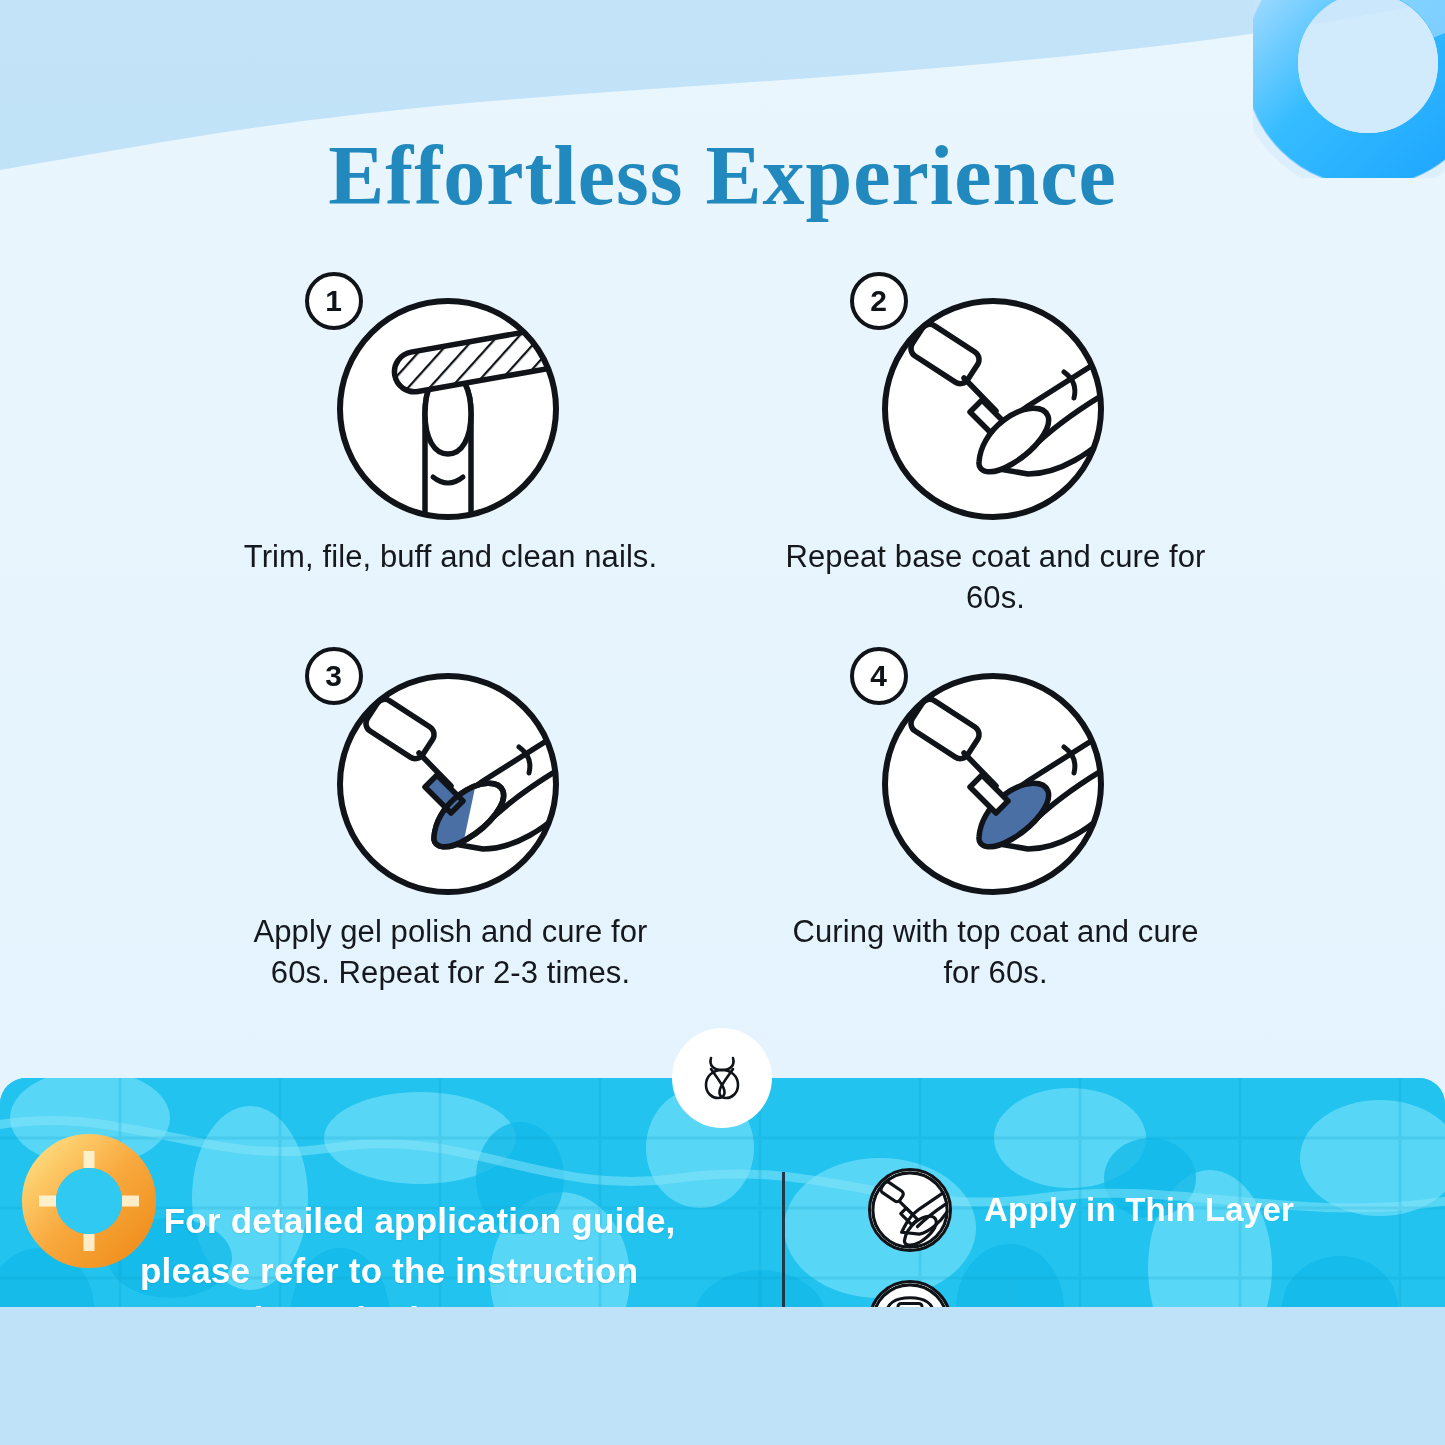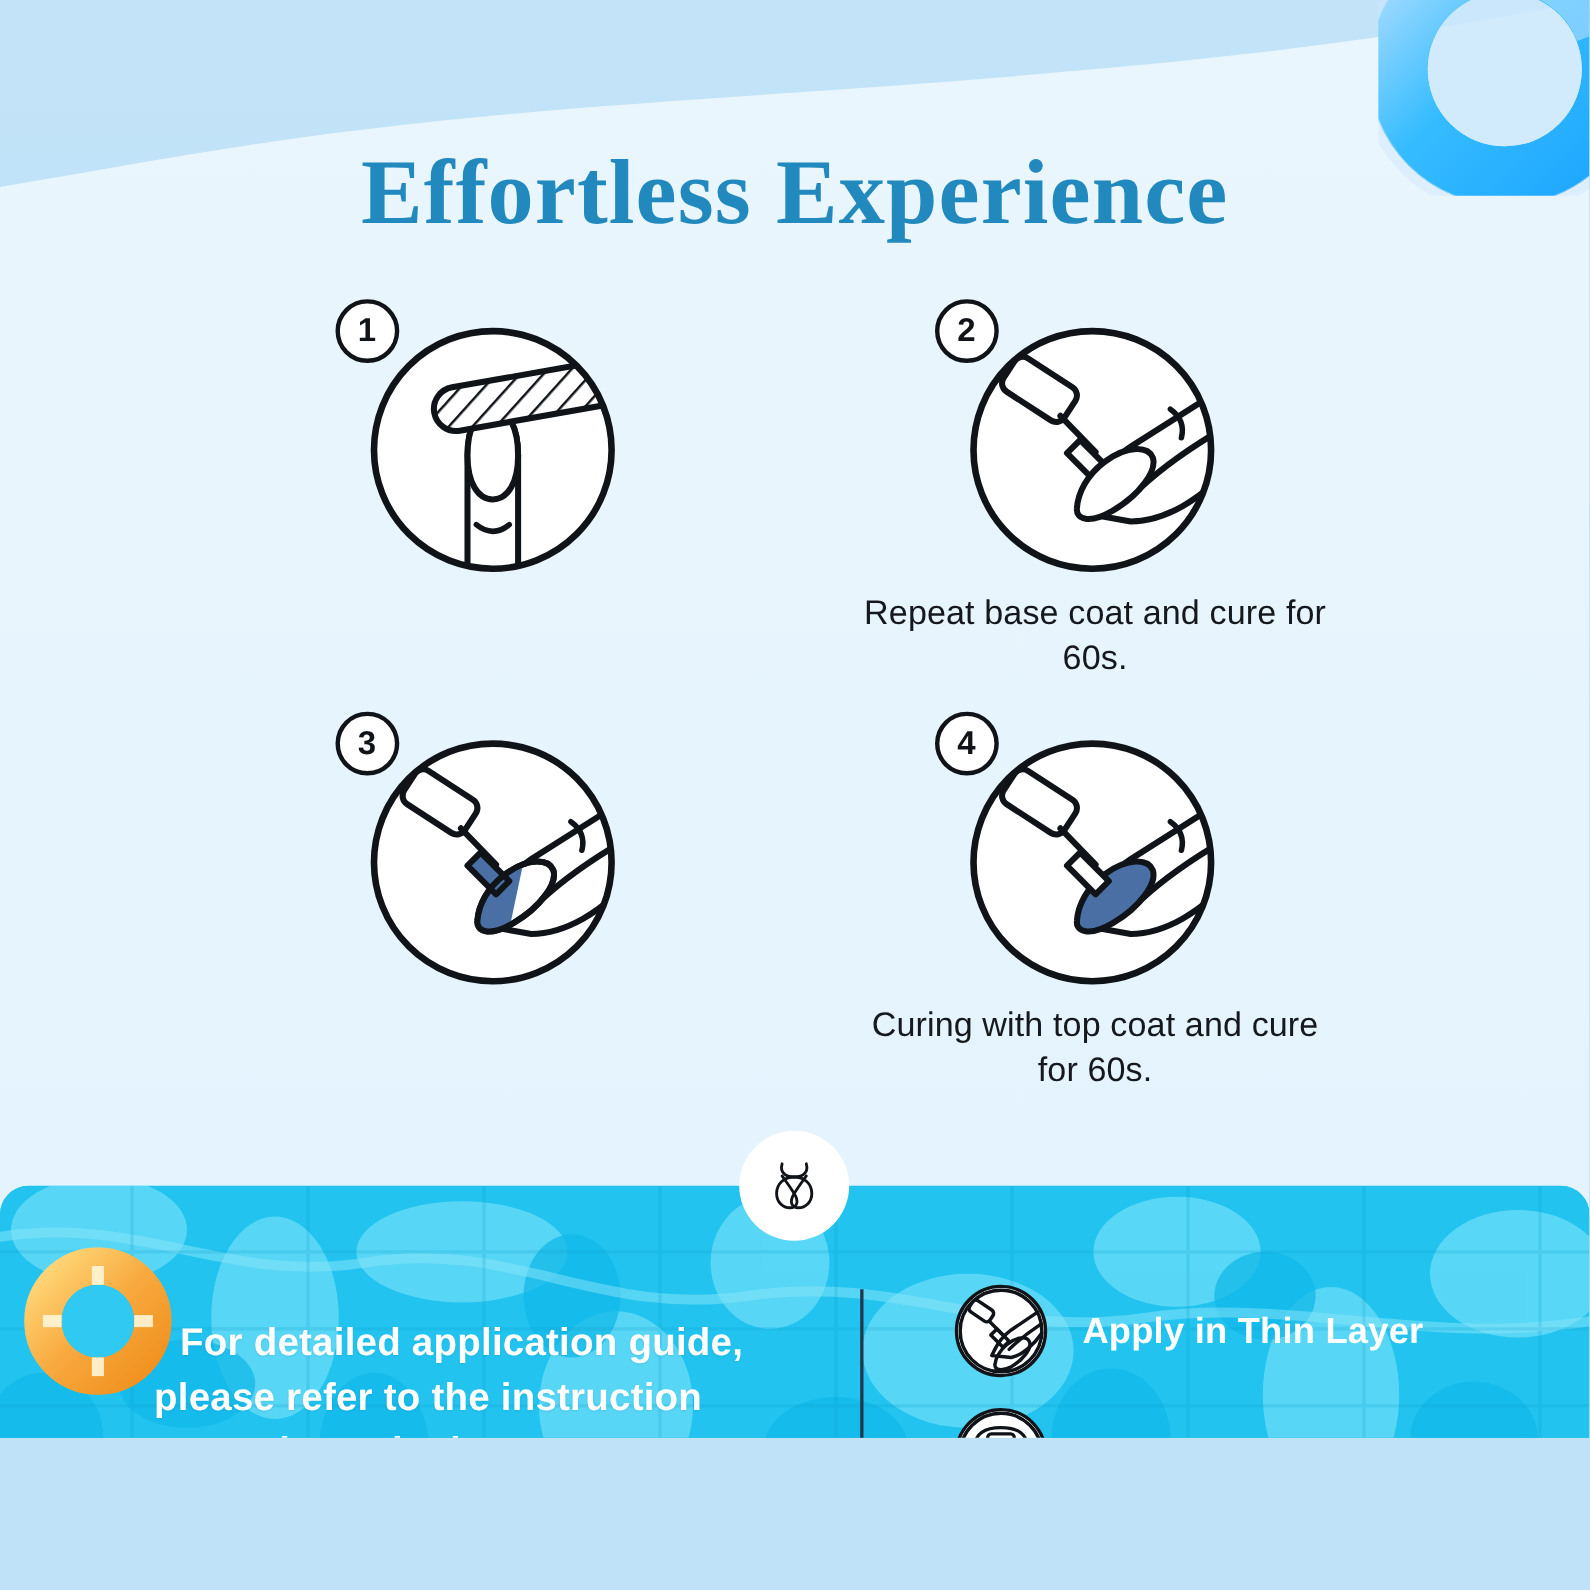--- a/index.html
+++ b/index.html
@@ -179,20 +179,21 @@
 
             <path d="M100 183 Q115 195 130 183" fill="none" stroke="#101418" stroke-width="5" stroke-linecap="round"></path>
 
             <g transform="rotate(-10 115 78)">
               <rect x="62" y="52" width="190" height="40" rx="20" fill="url(#hatch)" stroke="#101418" stroke-width="5.5"></rect>
             </g>
           </g>
           <circle cx="115" cy="115" r="108" fill="none" stroke="#101418" stroke-width="6"></circle>
         </svg>
       </div>
+      <div class="cap">Trim, file, buff and clean nails.</div>
     </div>
 
     <div class="step">
       <div class="step-art">
         <div class="badge">2</div>
         <svg class="disc" viewBox="0 0 230 230">
           <defs>
               <clipPath id="c2">
                 <circle cx="115" cy="115" r="108"></circle>
               </clipPath>
@@ -241,20 +242,21 @@
             <g clip-path="url(#half3)">
               <path d="M126 126 C148 110 166 112 170 122 C174 134 158 156 134 170 C112 183 100 178 101 168 C102 154 110 138 126 126 Z" fill="#4a6fa5"></path>
             </g>
 
             <path d="M104 106 L130 132 L118 144 L92 118 Z" fill="#4a6fa5" stroke="#101418" stroke-width="5.5" stroke-linejoin="round"></path>
             <path d="M126 126 C148 110 166 112 170 122 C174 134 158 156 134 170 C112 183 100 178 101 168 C102 154 110 138 126 126 Z" fill="none" stroke="#101418" stroke-width="5.5" stroke-linejoin="round"></path>
           </g>
           <circle cx="115" cy="115" r="108" fill="none" stroke="#101418" stroke-width="6"></circle>
         </svg>
       </div>
+      <div class="cap">Apply gel polish and cure for 60s. Repeat for 2-3 times.</div>
     </div>
 
     <div class="step">
       <div class="step-art">
         <div class="badge">4</div>
         <svg class="disc" viewBox="0 0 230 230">
           <defs>
               <clipPath id="c4">
                 <circle cx="115" cy="115" r="108"></circle>
               </clipPath>

